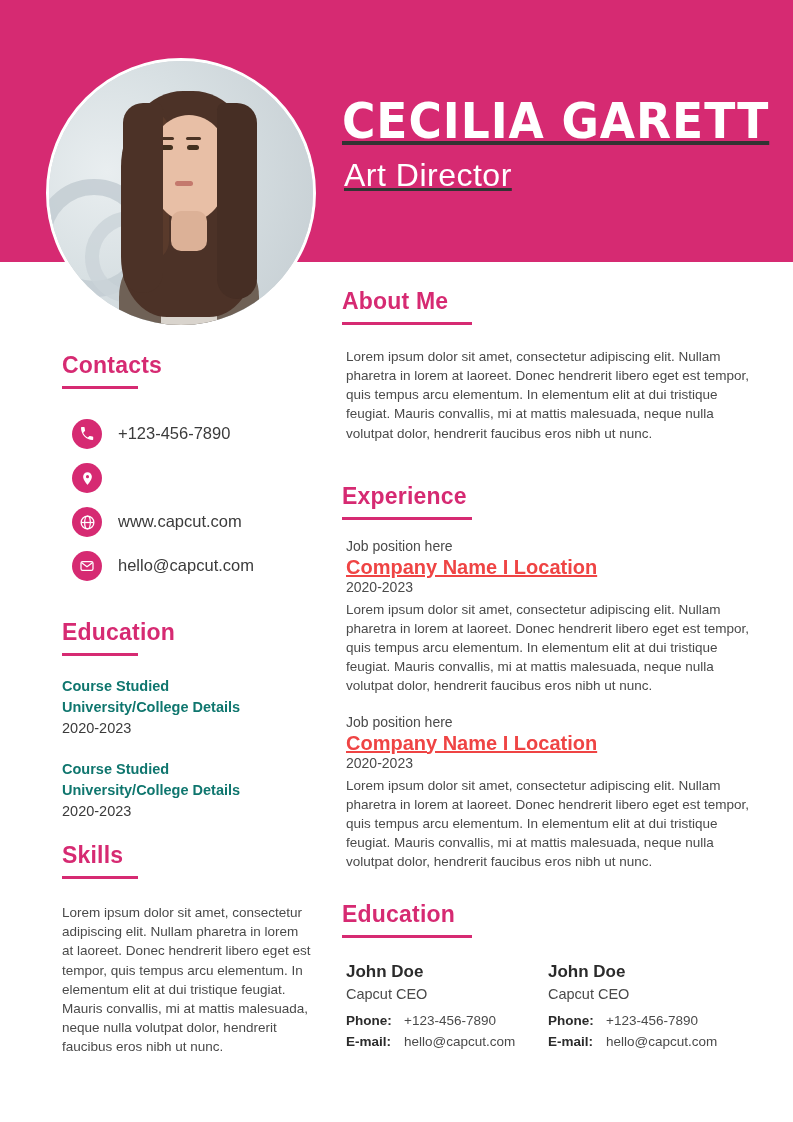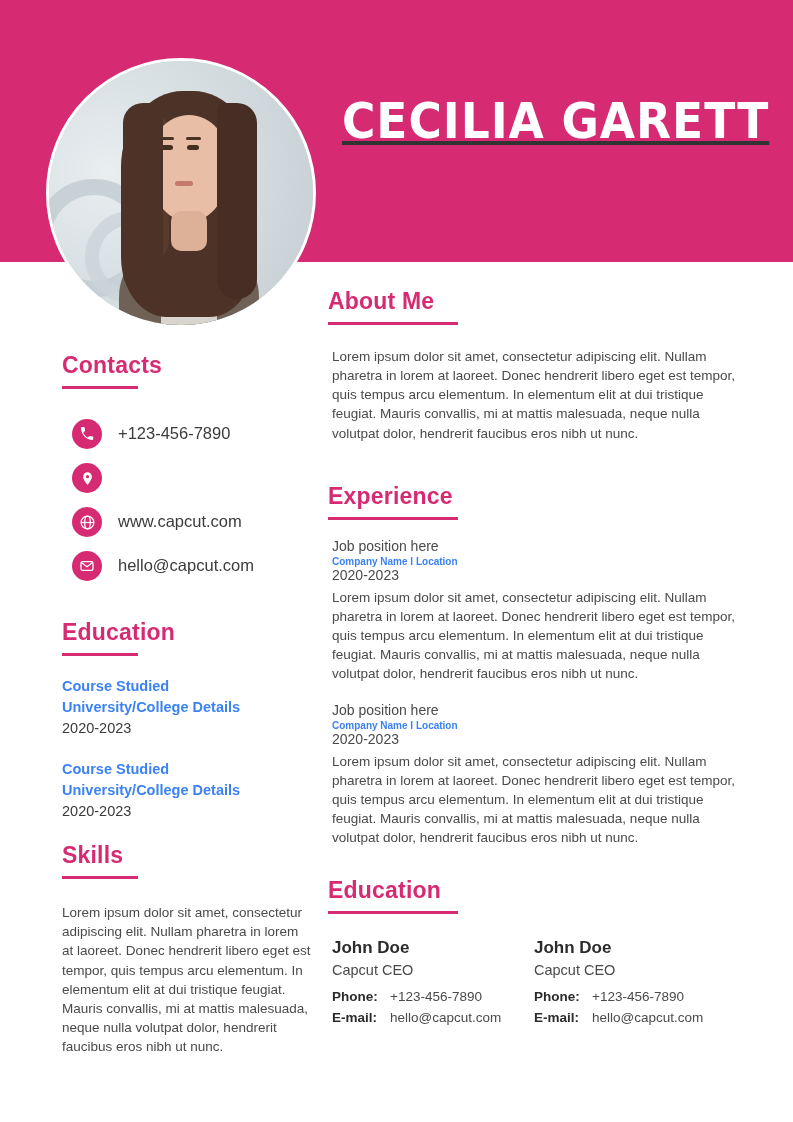--- a/index.html
+++ b/index.html
@@ -203,21 +203,21 @@
 
   
   .left-col {
     position: absolute;
     left: 62px;
     top: 352px;
     width: 250px;
   }
   .right-col {
     position: absolute;
-    left: 328px;
+    left: 342px;
     top: 288px;
     width: 408px;
   }
 
   
   .sec-title {
     font-size: 23px;
     font-weight: bold;
     color: #d62a72;
     margin: 0;
@@ -259,21 +259,21 @@
     line-height: 1.25;
     padding-top: 4px;
   }
 
   
   .edu-block { margin-top: 20px; }
   .edu-entry { margin-bottom: 20px; }
   .edu-line {
     font-size: 14.5px;
     font-weight: bold;
-    color: #3b82f6;
+    color: #0f766e;
     line-height: 1.45;
   }
   .edu-year {
     font-size: 14.5px;
     color: #3b3b3b;
     line-height: 1.45;
   }
 
   
   .para {
@@ -287,23 +287,24 @@
   
   .block { margin-bottom: 6px; }
   .about-body { margin-top: 22px; padding-left: 4px; }
   .exp-entry { margin-top: 18px; padding-left: 4px; }
   .exp-pos {
     font-size: 14px;
     color: #4a4a4a;
     margin-bottom: 2px;
   }
   .exp-company {
-    font-size: 10px;
+    font-size: 20px;
     font-weight: bold;
-    color: #3b82f6;
+    color: #ef4444;
+    text-decoration: underline;
   }
   .exp-year {
     font-size: 14px;
     color: #4a4a4a;
     margin-bottom: 5px;
   }
 
   
   .ref-wrap {
     display: flex;
@@ -338,20 +339,21 @@
   .spacer-24 { height: 24px; }
   .spacer-34 { height: 34px; }
 </style>
 </head>
 <body>
 
 <div class="header-band"></div>
 
 <div class="header-text">
   <div class="name">CECILIA GARETT</div>
+  <div class="role">Art Director</div>
 </div>
 
 <div class="photo-wrap">
   <div class="photo-bg"></div>
   <div class="photo-blob1"></div>
   <div class="photo-blob2"></div>
   <div class="photo-person">
     <div class="shoulders"></div>
     <div class="shirt"></div>
     <div class="hair"></div>

